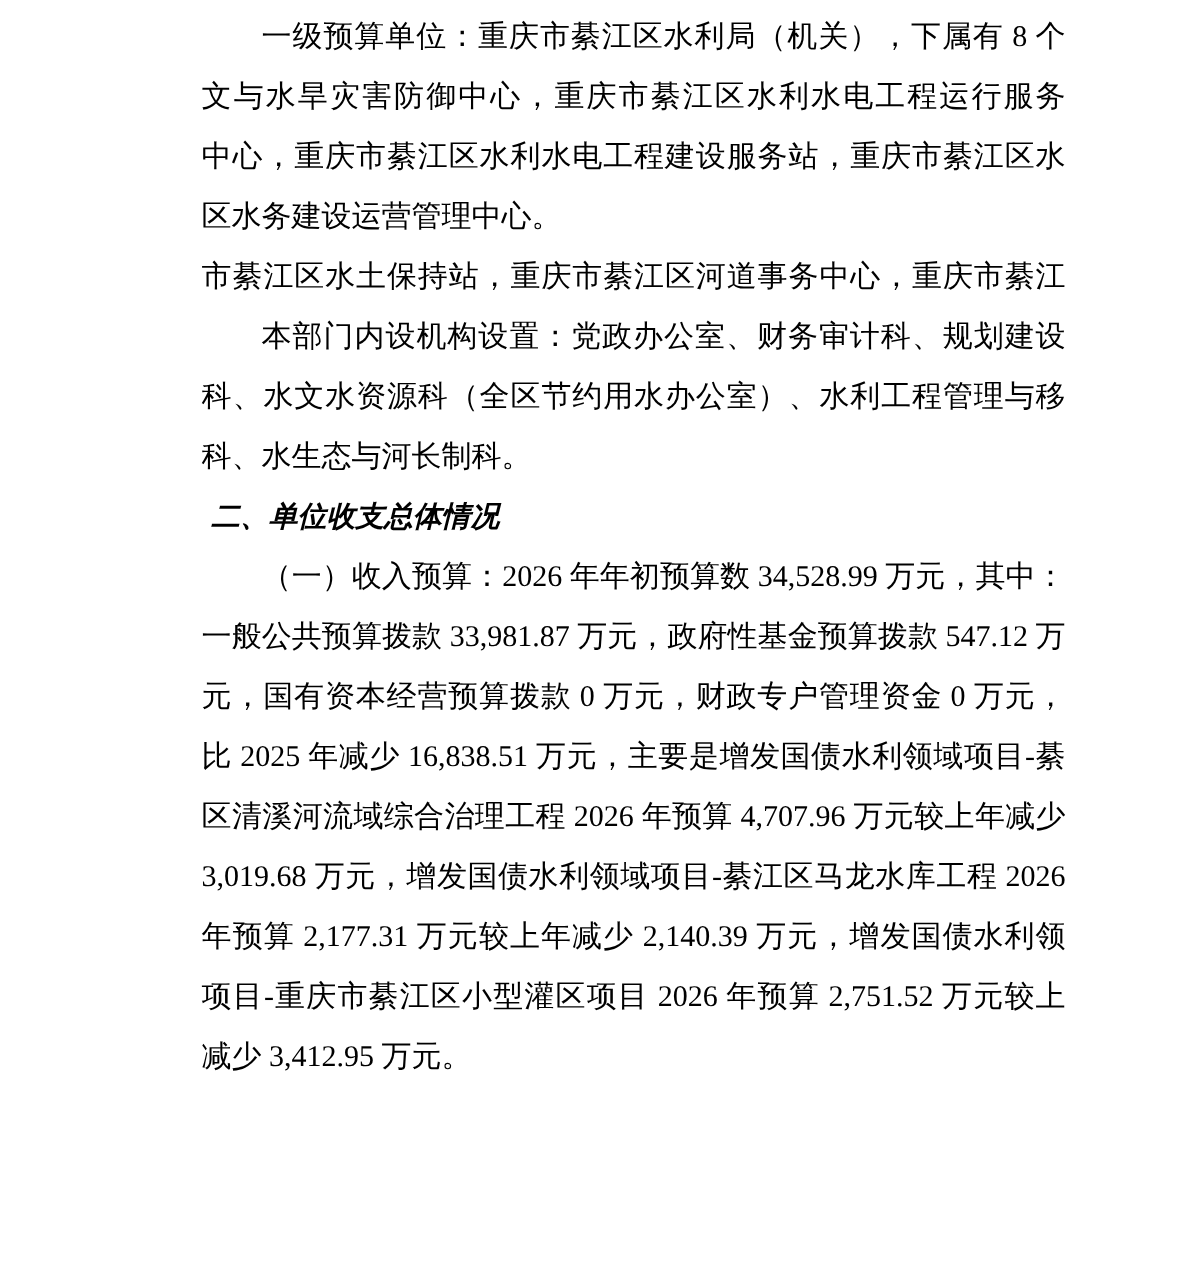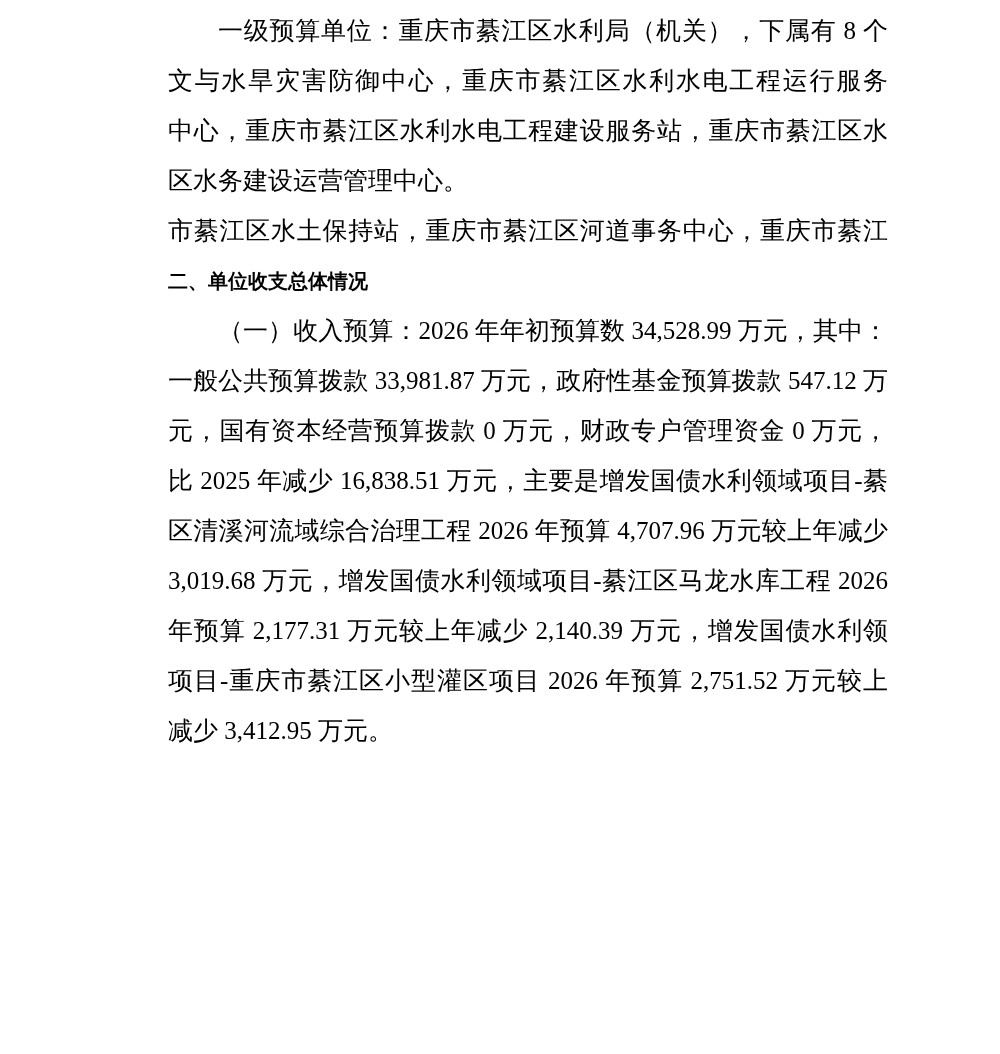--- a/index.html
+++ b/index.html
@@ -40,42 +40,48 @@
     text-indent: 2em;
   }
   .line.last {
     text-align: left;
     text-align-last: left;
     -moz-text-align-last: left;
   }
   .heading {
     font-family: "Liberation Sans", "DejaVu Sans", sans-serif;
     font-weight: bold;
-    font-size: 20px;
+    font-size: 24px;
     height: 50px;
     line-height: 50px;
     text-indent: 2em;
     text-align: left;
     text-align-last: left;
+    font-style: italic;
     -moz-text-align-last: left;
   }
 </style>
 </head>
 <body>
 
 <div class="page">
 
   <div class="para">
     <div class="line first">一级预算单位：重庆市綦江区水利局（机关），下属有 8 个二</div>
     <div class="line">文与水旱灾害防御中心，重庆市綦江区水利水电工程运行服务站，</div>
     <div class="line">中心，重庆市綦江区水利水电工程建设服务站，重庆市綦江区水</div>
     <div class="line last">区水务建设运营管理中心。</div>
     <div class="line">市綦江区水土保持站，重庆市綦江区河道事务中心，重庆市綦江</div>
   </div>
 
+  <div class="para">
+    <div class="line first">本部门内设机构设置：党政办公室、财务审计科、规划建设</div>
+    <div class="line">科、水文水资源科（全区节约用水办公室）、水利工程管理与移民</div>
+    <div class="line last">科、水生态与河长制科。</div>
+  </div>
 
   <div class="heading">二、单位收支总体情况</div>
 
   <div class="para">
     <div class="line first">（一）收入预算：2026 年年初预算数 34,528.99 万元，其中：</div>
     <div class="line">一般公共预算拨款 33,981.87 万元，政府性基金预算拨款 547.12 万</div>
     <div class="line">元，国有资本经营预算拨款 0 万元，财政专户管理资金 0 万元，事</div>
     <div class="line">比 2025 年减少 16,838.51 万元，主要是增发国债水利领域项目-綦江</div>
     <div class="line">区清溪河流域综合治理工程 2026 年预算 4,707.96 万元较上年减少</div>
     <div class="line">3,019.68 万元，增发国债水利领域项目-綦江区马龙水库工程 2026</div>

